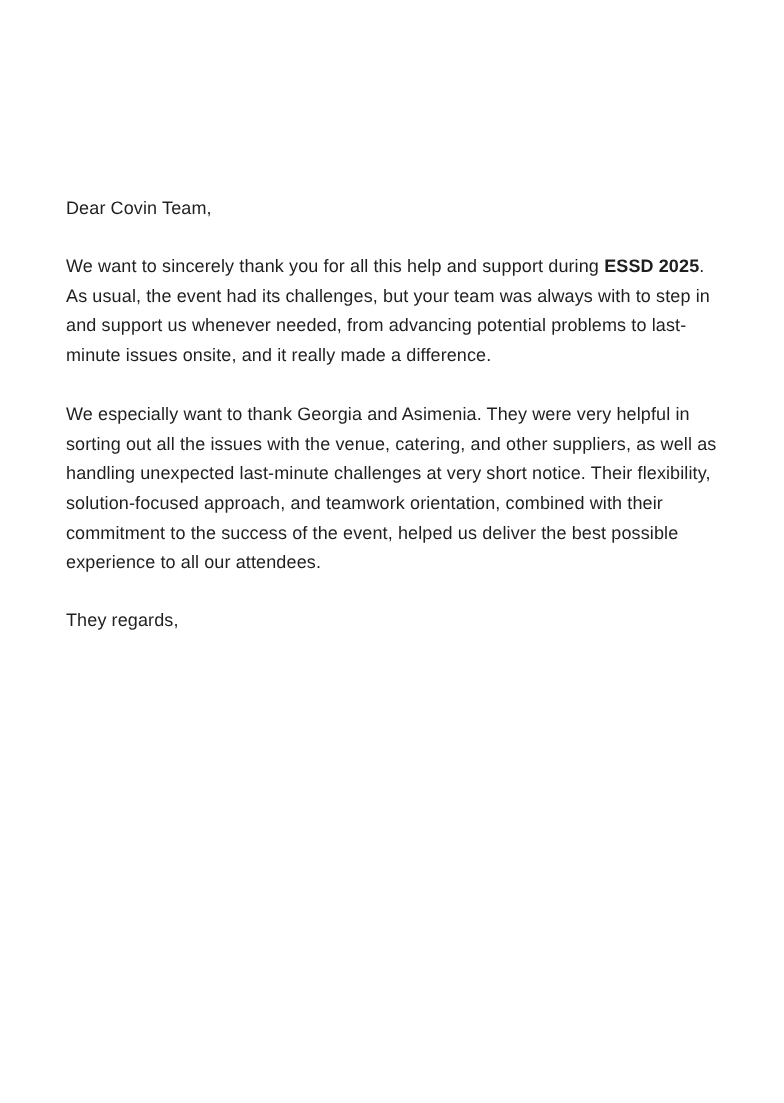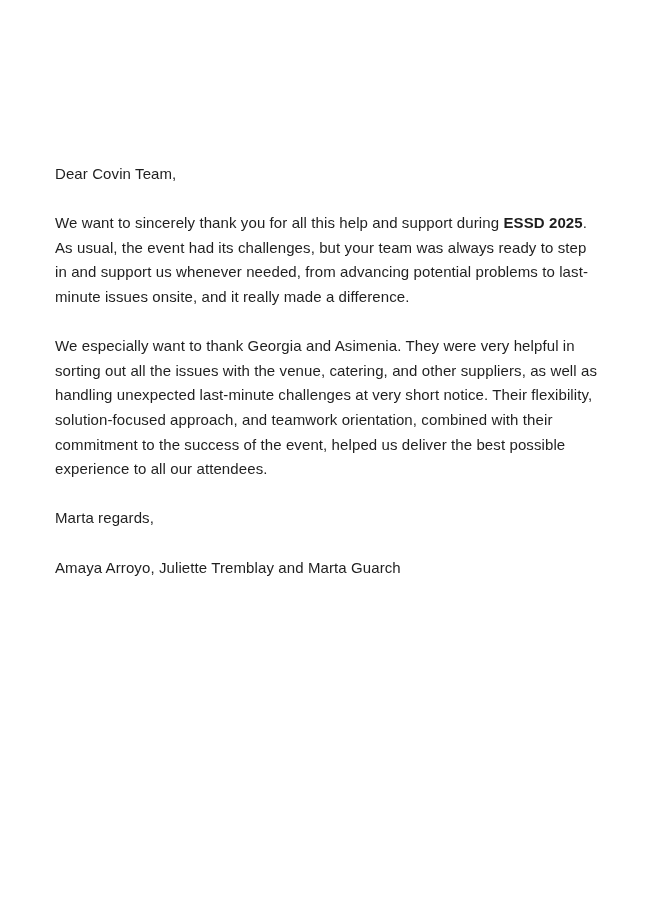--- a/index.html
+++ b/index.html
@@ -40,26 +40,25 @@
   }
 </style>
 </head>
 <body>
 
 <div class="page">
   <div class="letter-body">
 
     <p><span>Dear Covin Team,</span></p>
 
-    <p><span>We want to sincerely thank you for all this help and support during </span><strong>ESSD 2025</strong><span>. As usual, the event had its challenges, but your team was always ready to step in and support us whenever needed, from advancing potential problems to last-minute issues onsite, and it really made a difference.</span></p>
+    <p><span>We want to sincerely thank you for all this help and support during </span><strong>ESSD 2025</strong><span>. As usual, the event had its challenges, but your team was always with to step in and support us whenever needed, from advancing potential problems to last-minute issues onsite, and it really made a difference.</span></p>
 
     <p><span>We especially want to thank Georgia and Asimenia. They were very helpful in sorting out all the issues with the venue, catering, and other suppliers, as well as handling unexpected last-minute challenges at very short notice. Their flexibility, solution-focused approach, and teamwork orientation, combined with their commitment to the success of the event, helped us deliver the best possible experience to all our attendees.</span></p>
 
 
 
-    <p><span>Marta regards,</span></p>
+    <p><span>They regards,</span></p>
 
     <p>
-        <span class="sig-line">Amaya Arroyo, Juliette Tremblay and Marta Guarch</span>
       </p>
 
   </div>
 </div>
 
 </body></html>

